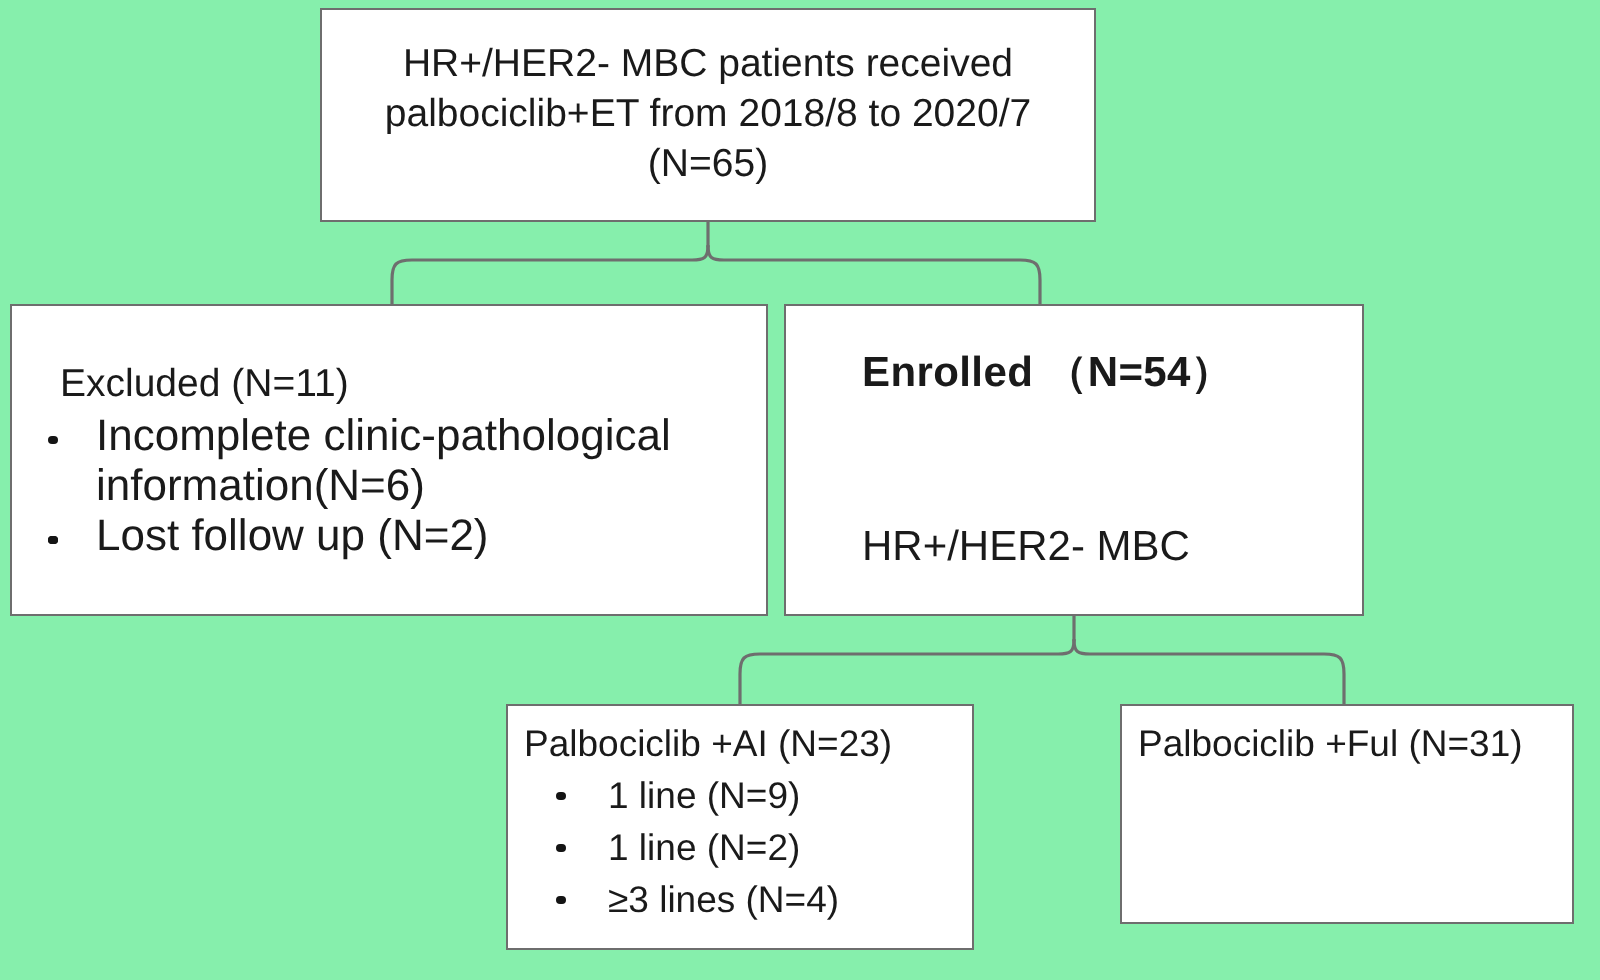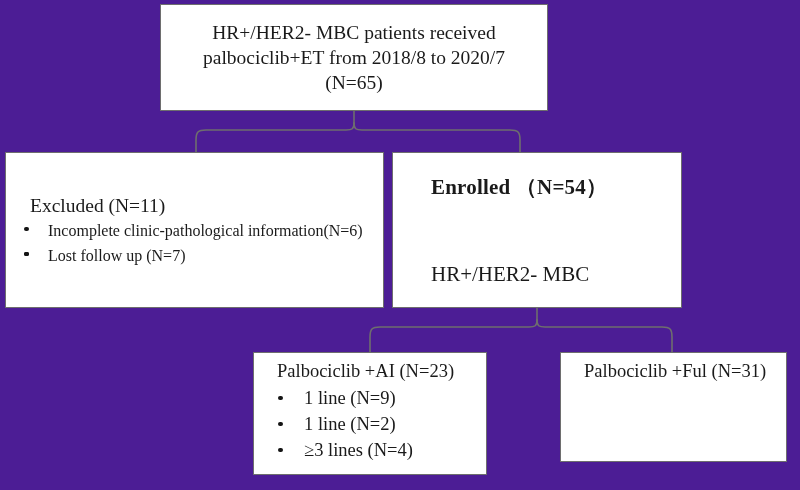--- a/index.html
+++ b/index.html
@@ -5,22 +5,22 @@
 <style>
   html, body {
     margin: 0;
     padding: 0;
     background: #ffffff;
   }
   #canvas {
     position: relative;
     width: 800px;
     height: 490px;
-    background: #4c1d95;
-    font-family: Liberation Serif, serif;
+    background: #86efac;
+    font-family: Liberation Sans, sans-serif;
     color: #1a1a1a;
     overflow: hidden;
   }
   .node {
     position: absolute;
     box-sizing: border-box;
     border: 1.6px solid #6e6e6e;
     background: #ffffff;
     z-index: 2;
   }
@@ -61,21 +61,21 @@
     line-height: 25px;
     padding-left: 18px;
   }
   .bullet-list {
     list-style: none;
     margin: 0;
     padding: 0;
   }
   .bullet-list li {
     position: relative;
-    font-size: 16px;
+    font-size: 22px;
     line-height: 25px;
   }
   .bullet-list li .dot {
     position: absolute;
     left: 0;
     top: 0.58em;
     width: 4.5px;
     height: 4.5px;
     background: #141414;
     border-radius: 50%;
@@ -121,21 +121,20 @@
     height: 110px;
   }
   .arm-node .node-inner {
     padding: 5px 4px 5px 8px;
     justify-content: flex-start;
   }
   .arm-node .heading {
     font-size: 18.5px;
     line-height: 27px;
     white-space: nowrap;
-    margin-left: 15px;
   }
   .arm-node .bullet-list li {
     font-size: 18.5px;
     line-height: 26px;
     padding-left: 42px;
     white-space: nowrap;
   }
   .arm-node .bullet-list li .dot { left: 16px; }
 
   
@@ -198,21 +197,21 @@
       <ul class="bullet-list">
         <li>
           <span class="dot"></span>
           <span>Incomplete clinic-pathological information(N=6)</span>
         </li>
         <li>
           <span class="dot"></span>
         </li>
         <li>
           <span class="dot"></span>
-          <span>Lost follow up  (N=7)</span>
+          <span>Lost follow up  (N=2)</span>
         </li>
       </ul>
     </div>
   </div>
 
   <div class="node" id="node-enrolled">
     <div class="node-inner">
       <div class="enrolled-title">Enrolled （N=54）</div>
       <div class="enrolled-sub">HR+/HER2- MBC</div>
     </div>

